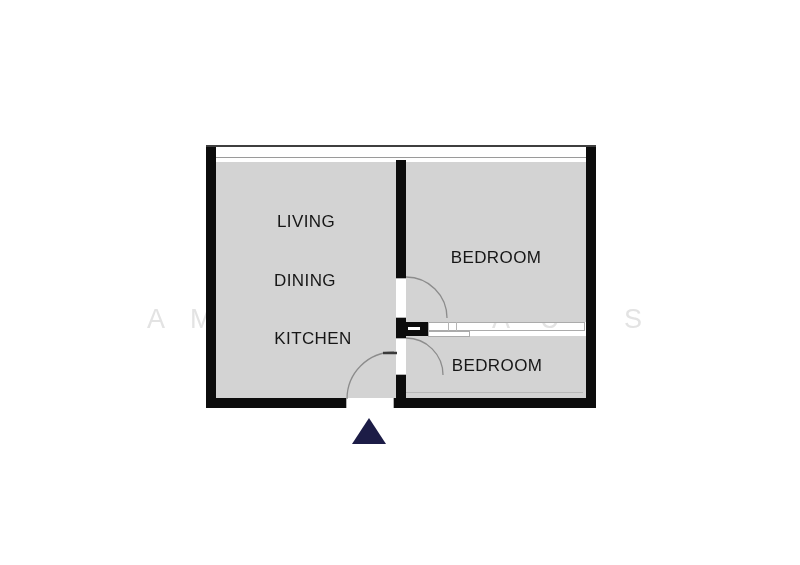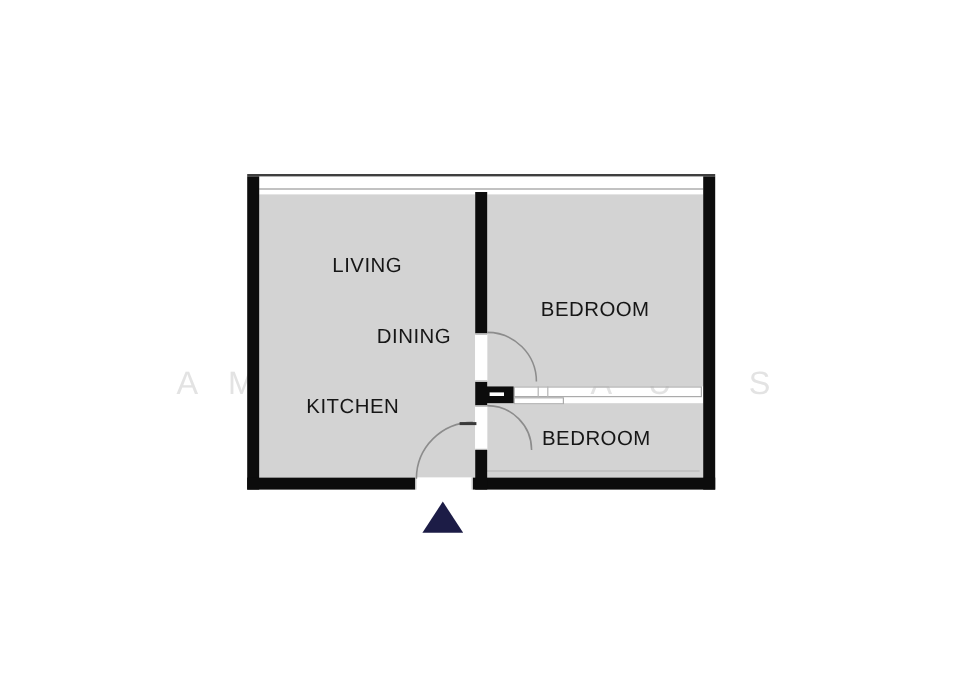--- a/index.html
+++ b/index.html
@@ -48,22 +48,22 @@
               border:1px solid #ababab;box-sizing:border-box;z-index:3;}
   .bath-line{position:absolute;left:406px;top:392px;width:177px;height:1px;background:#b8b8b8;z-index:3;}
 
   
   .arcs{position:absolute;left:0;top:0;z-index:7;pointer-events:none;}
 
   
   .room-label{position:absolute;transform:translate(-50%,-50%);font-size:17px;font-weight:normal;
               color:#161616;letter-spacing:0.4px;white-space:nowrap;z-index:8;}
   .lbl-living{left:306px;top:222px;}
-  .lbl-dining{left:305px;top:281px;margin-left:40px;}
-  .lbl-kitchen{left:294px;top:339px;}
+  .lbl-dining{left:305px;top:281px;}
+  .lbl-kitchen{left:313px;top:339px;}
   .lbl-bedroom{left:496px;top:258px;}
   .lbl-bathroom{left:497px;top:366px;}
 
   
   .entrance-tri{position:absolute;left:352px;top:418px;width:0;height:0;z-index:8;
                 border-left:17px solid transparent;border-right:17px solid transparent;
                 border-bottom:26px solid #1c1c46;}
 </style>
 </head>
 <body>

